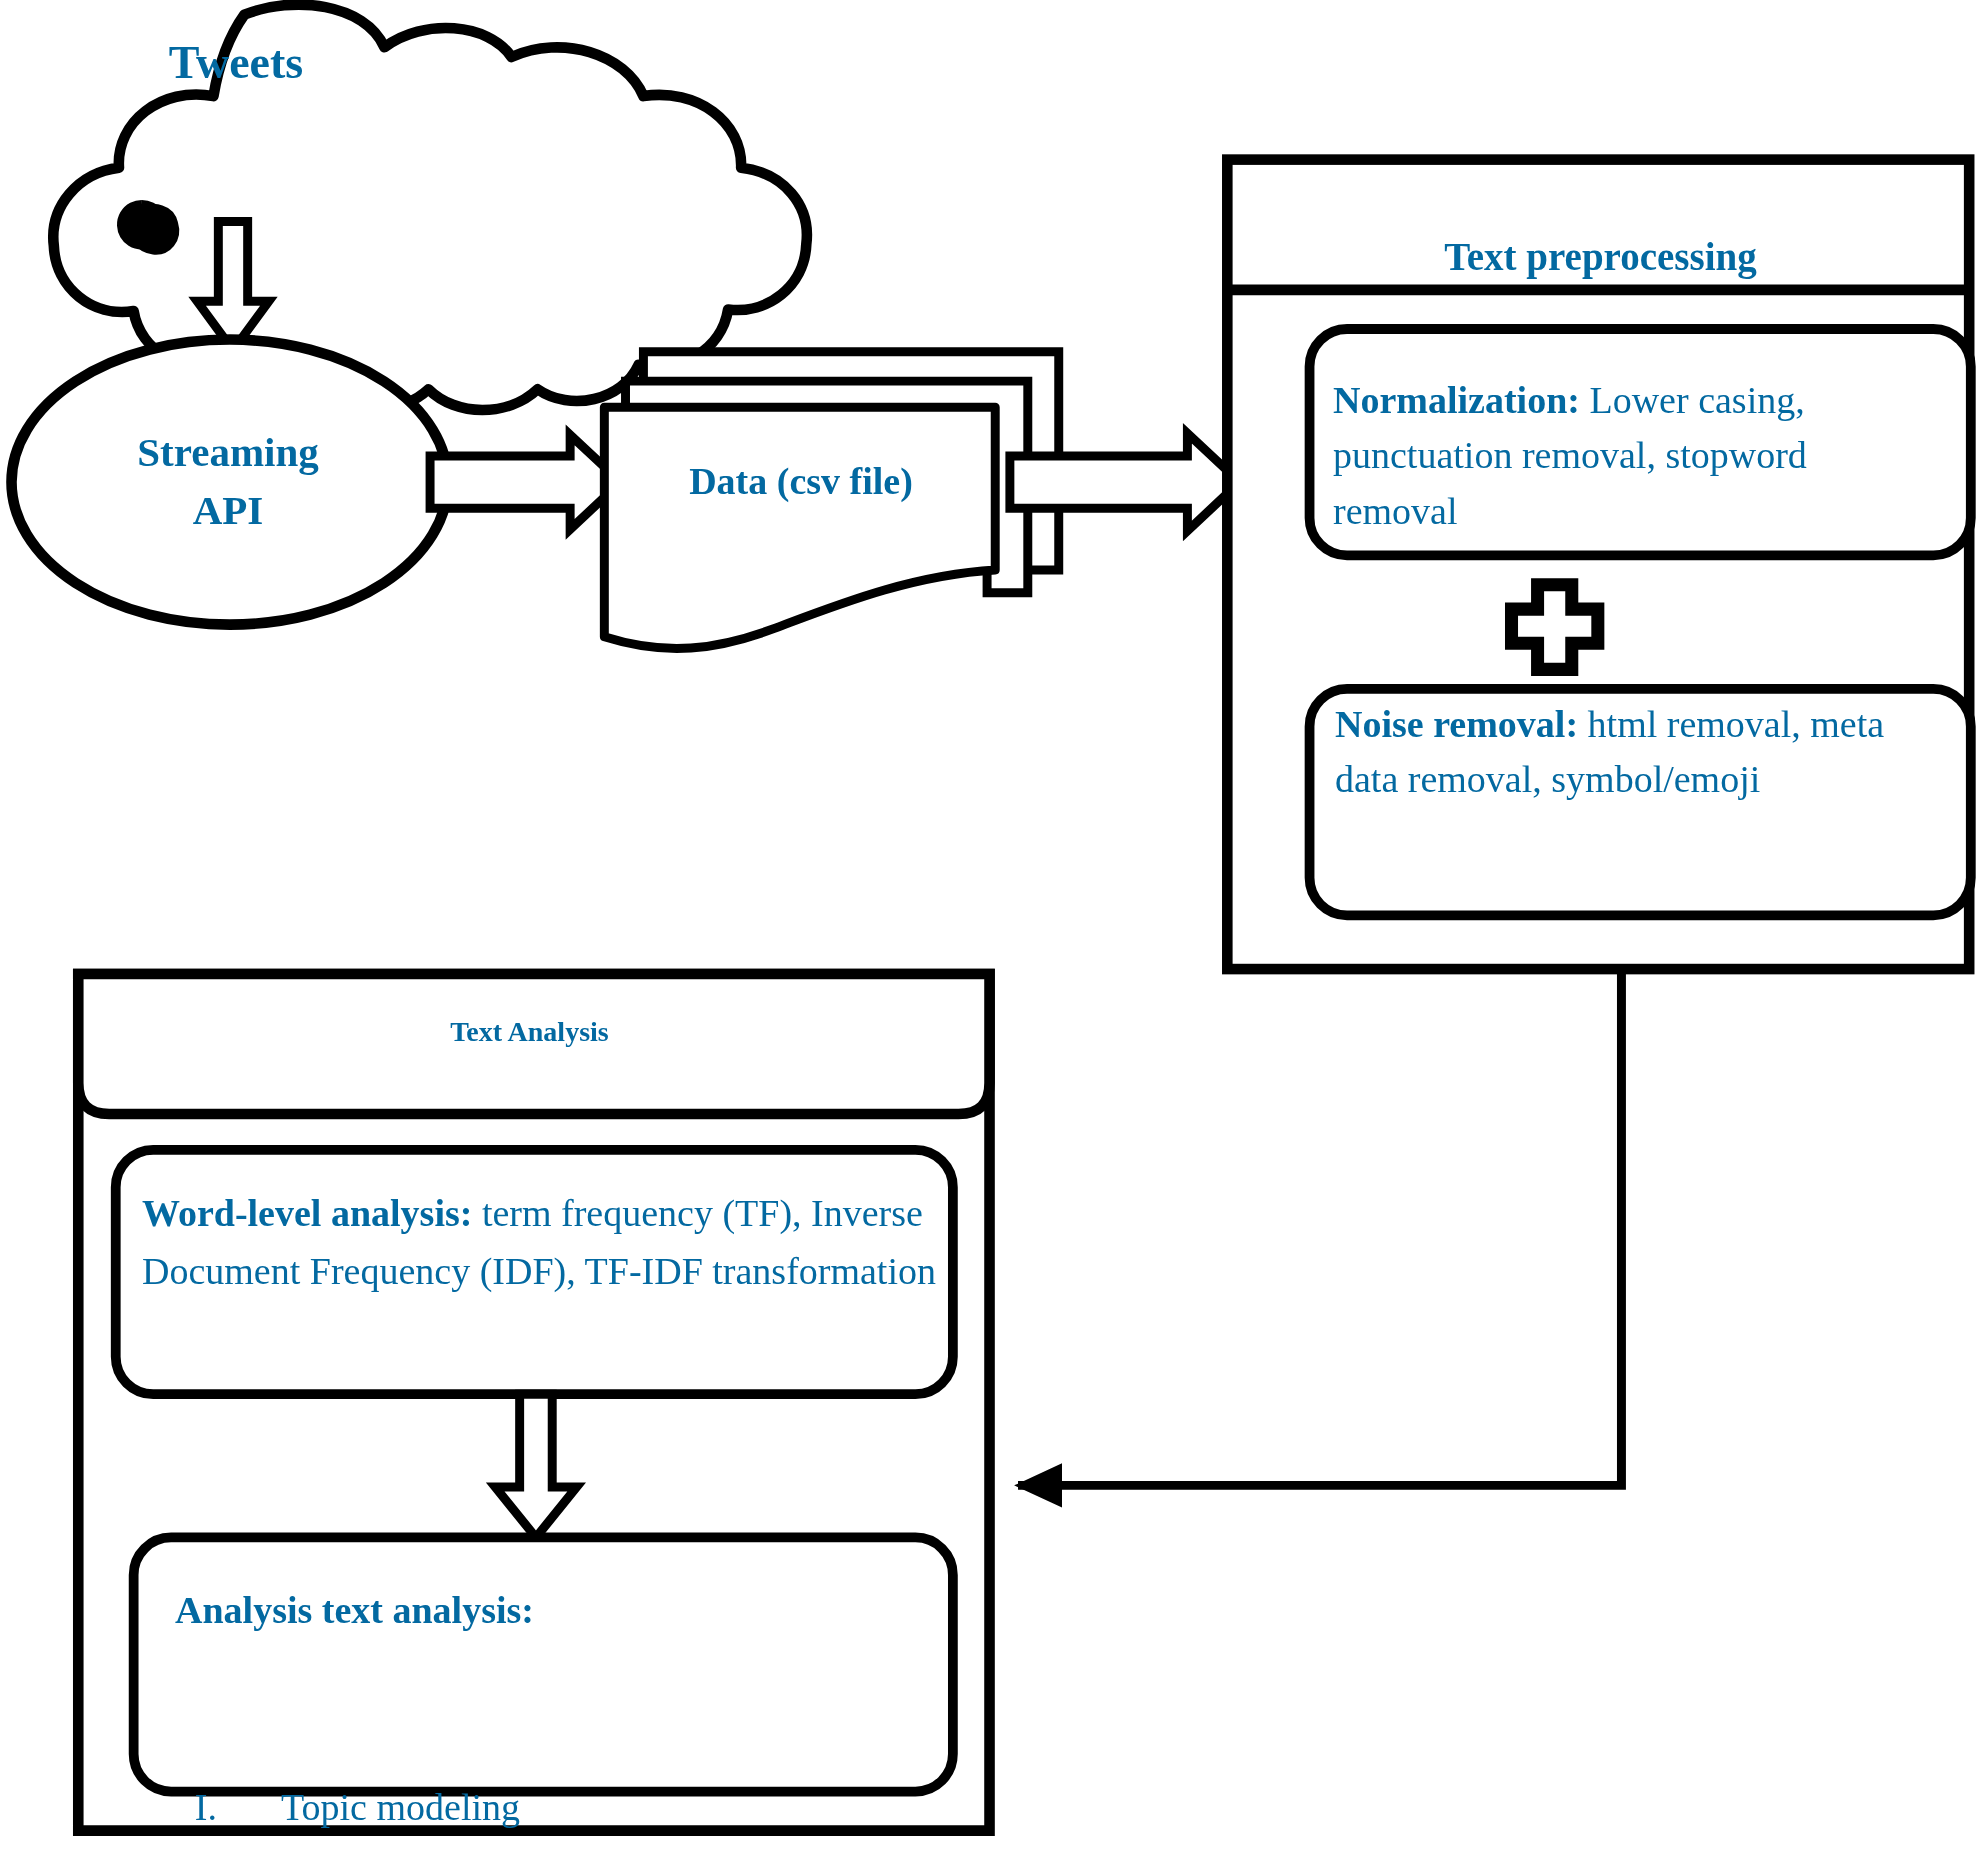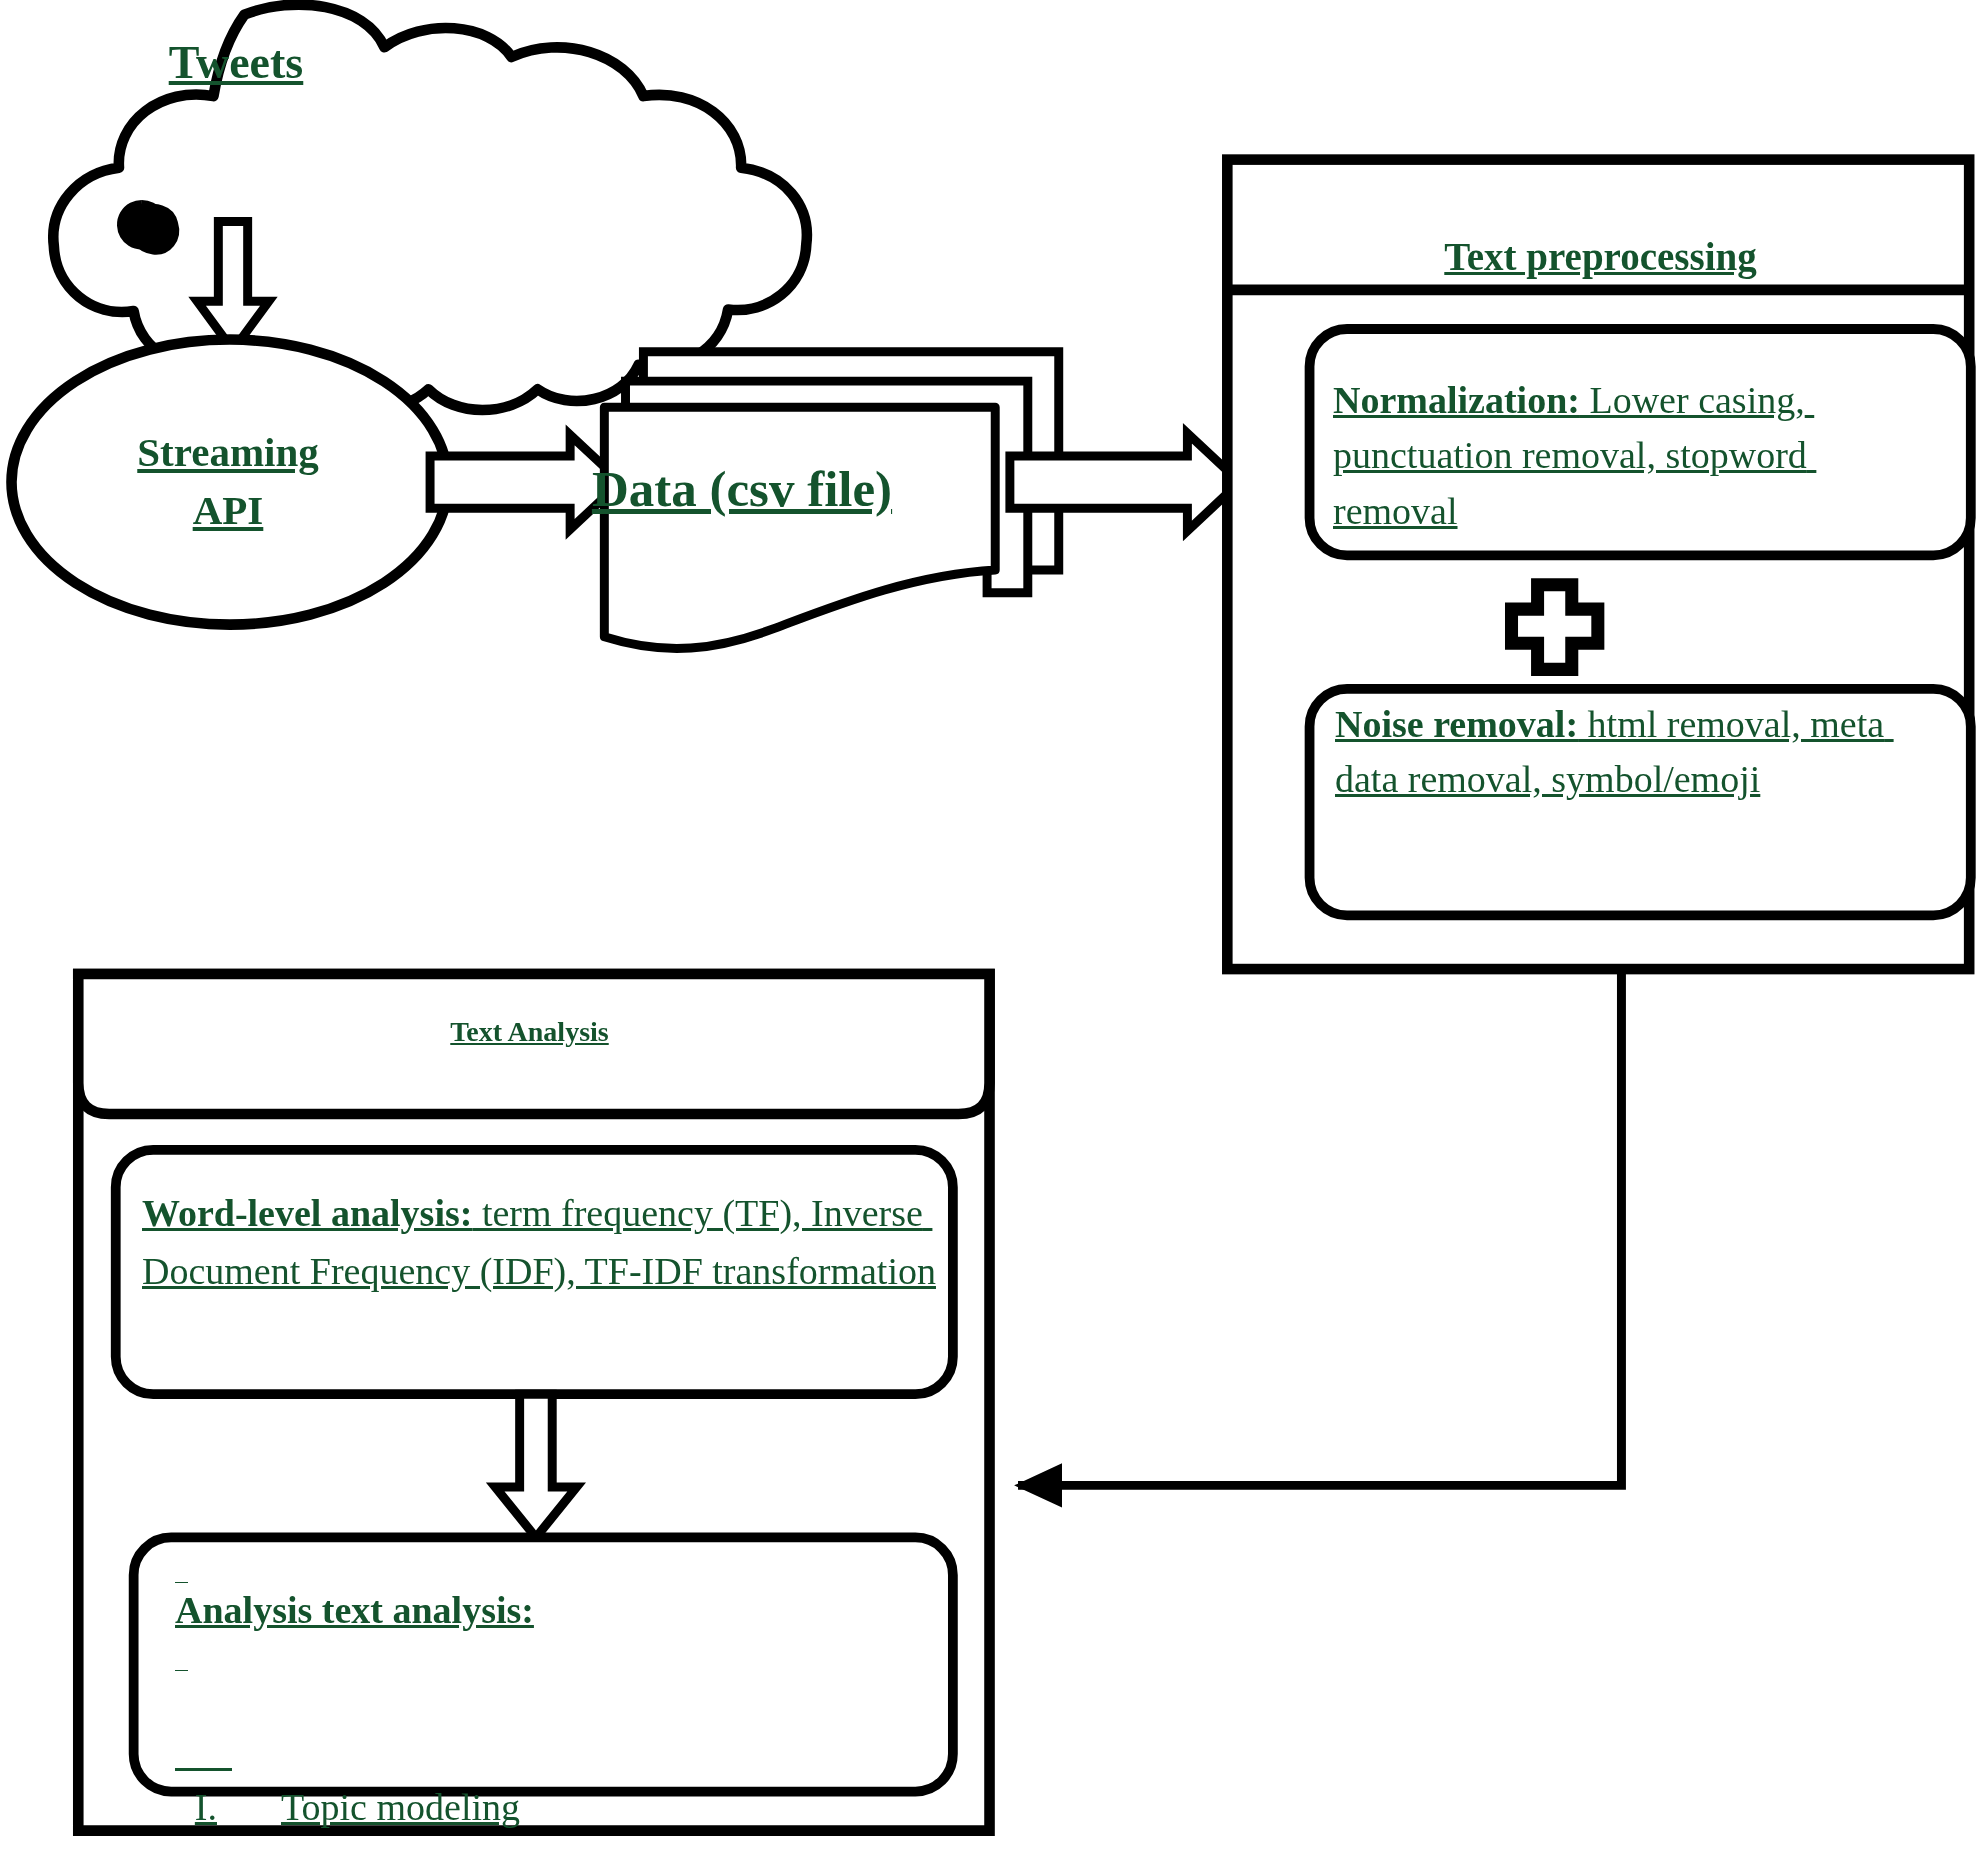--- a/index.html
+++ b/index.html
@@ -15,48 +15,47 @@
     overflow:hidden;
   }
   #stage svg.layer{
     position:absolute;
     left:0; top:0;
     width:1988px;
     height:1851px;
   }
   .lbl{
     position:absolute;
-    color:#14532d;
+    color:#0369a1;
     line-height:1.32;
     white-space:pre-wrap;
-    text-decoration:underline;
   }
   .bold{font-weight:bold;}
 
   
   .tweets-label{
     left:114px; top:33px;
     width:244px;
     text-align:center;
     font-size:46px;
     font-weight:bold;
   }
   .api-label{
     left:49px; top:423px;
     width:358px;
     text-align:center;
     font-size:41px;
     font-weight:bold;
     line-height:1.42;
   }
   .csv-label{
-    left:571px; top:456px;
+    left:630px; top:456px;
     width:342px;
     text-align:center;
-    font-size:51px;
+    font-size:38px;
     font-weight:bold;
   }
   .pre-title{
     left:1238px; top:195px;
     width:725px;
     text-align:center;
     font-size:39px;
     font-weight:bold;
     margin-top:36px;
   }

